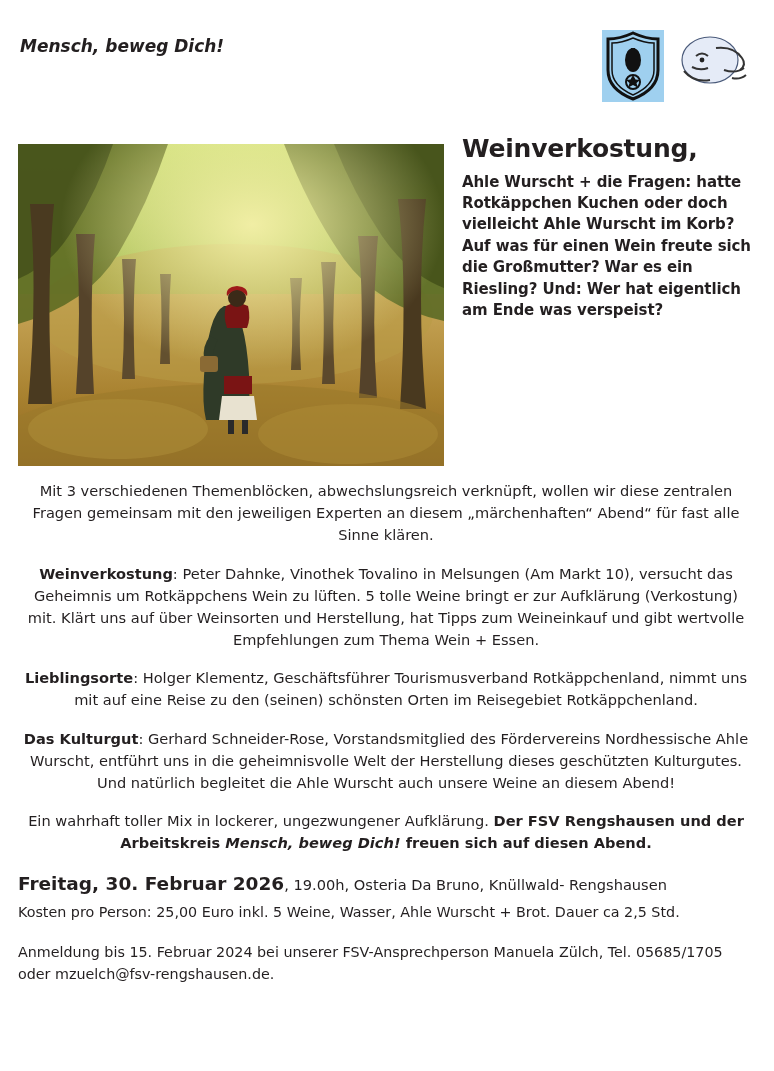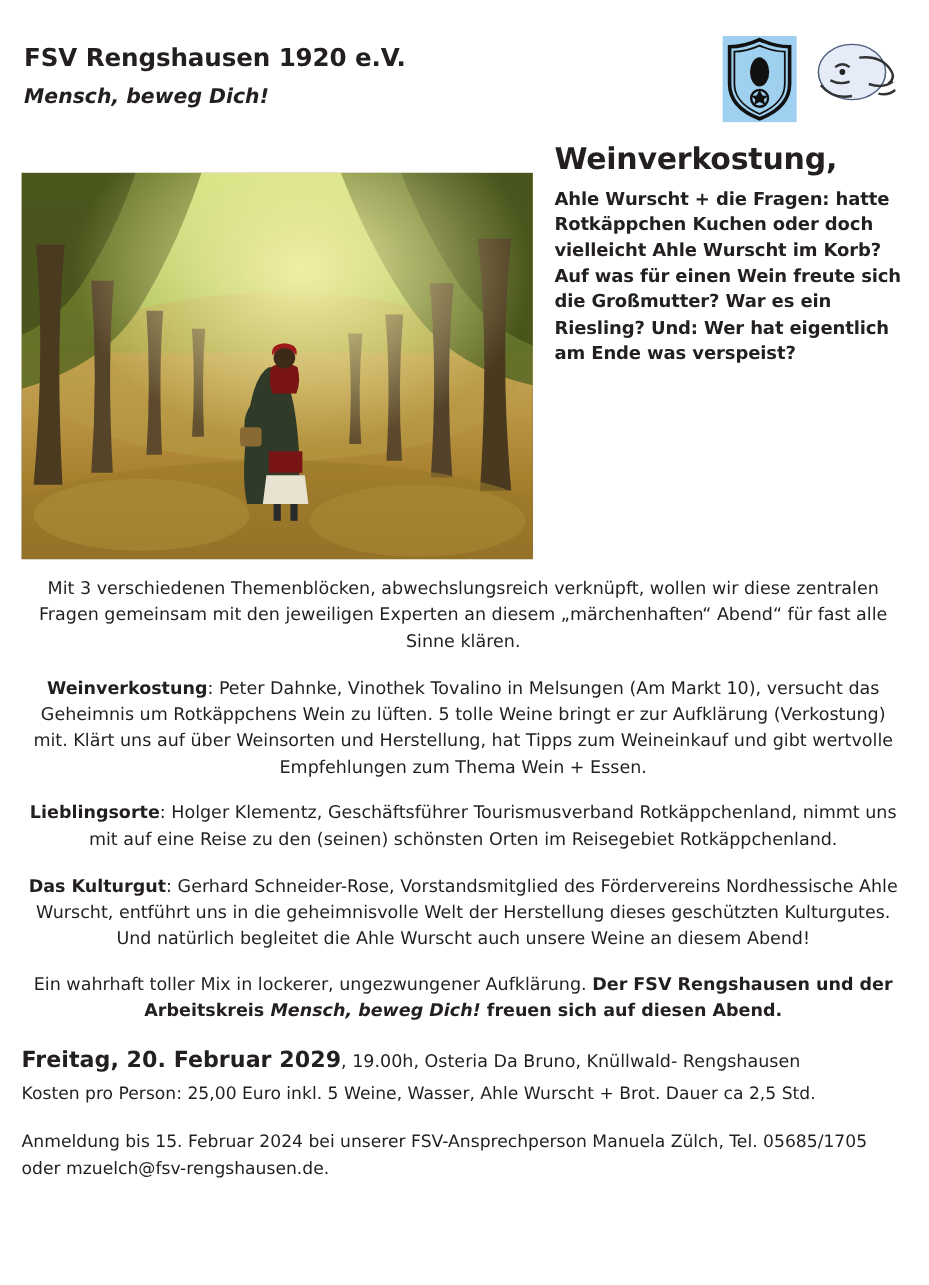--- a/index.html
+++ b/index.html
@@ -76,21 +76,21 @@
     overflow: hidden;
     border: 0;
     background: #6e5a2a;
   }
   .photo svg { display: block; }
 
   
   .headline-col {
     position: absolute;
     left: 462px;
-    top: 118px;
+    top: 134px;
     width: 296px;
   }
   .headline-main {
     font-size: 25px;
     font-weight: bold;
     line-height: 1.22;
     margin: 0 0 7px 0;
     letter-spacing: -0.2px;
   }
   .headline-sub {
@@ -141,21 +141,20 @@
     line-height: 1.55;
     margin: 0;
   }
 </style>
 </head>
 <body>
 
 <div class="page">
 
   <div class="header">
-    <div class="club-name">FSV Rengshausen 1920 e.V.</div>
     <div class="club-slogan">Mensch, beweg Dich!</div>
   </div>
 
   <div class="logos">
     <div class="crest">
       <svg width="62" height="72" viewBox="0 0 62 72">
         <rect x="0" y="0" width="62" height="72" fill="#9fd0ef"></rect>
         <path d="M31 3 C20 8, 10 9, 6 9 L6 40 C6 55, 18 64, 31 69 C44 64, 56 55, 56 40 L56 9 C52 9, 42 8, 31 3 Z" fill="none" stroke="#111111" stroke-width="3"></path>
         <path d="M31 8 C22 12, 13 13, 10 13 L10 40 C10 53, 20 60, 31 65 C42 60, 52 53, 52 40 L52 13 C49 13, 40 12, 31 8 Z" fill="none" stroke="#111111" stroke-width="1.5"></path>
         <ellipse cx="31" cy="30" rx="8" ry="12" fill="#111111"></ellipse>
@@ -247,20 +246,20 @@
     <p class="para">Mit 3 verschiedenen Themenblöcken, abwechslungsreich verknüpft, wollen wir diese zentralen Fragen gemeinsam mit den jeweiligen Experten an diesem „märchenhaften“ Abend“ für fast alle Sinne klären.</p>
 
     <p class="para"><span class="lead">Weinverkostung</span><span>: Peter Dahnke, Vinothek Tovalino in Melsungen (Am Markt 10), versucht das Geheimnis um Rotkäppchens Wein zu lüften. 5 tolle Weine bringt er zur Aufklärung (Verkostung) mit. Klärt uns auf über Weinsorten und Herstellung, hat Tipps zum Weineinkauf und gibt wertvolle Empfehlungen zum Thema Wein + Essen.</span></p>
 
     <p class="para"><span class="lead">Lieblingsorte</span><span>: Holger Klementz, Geschäftsführer Tourismusverband Rotkäppchenland, nimmt uns mit auf eine Reise zu den (seinen) schönsten Orten im Reisegebiet Rotkäppchenland.</span></p>
 
     <p class="para"><span class="lead">Das Kulturgut</span><span>: Gerhard Schneider-Rose, Vorstandsmitglied des Fördervereins Nordhessische Ahle Wurscht, entführt uns in die geheimnisvolle Welt der Herstellung dieses geschützten Kulturgutes. Und natürlich begleitet die Ahle Wurscht auch unsere Weine an diesem Abend!</span></p>
 
     <p class="para"><span>Ein wahrhaft toller Mix in lockerer, ungezwungener Aufklärung. </span><span class="lead">Der FSV Rengshausen und der Arbeitskreis </span><span class="ital">Mensch, beweg Dich!</span><span class="lead"> freuen sich auf diesen Abend.</span></p>
 
-    <p class="date-line"><span class="date-strong">Freitag, 20. Februar 2029</span><span>, 19.00h, Osteria Da Bruno, Knüllwald- Rengshausen</span></p>
+    <p class="date-line"><span class="date-strong">Freitag, 30. Februar 2026</span><span>, 19.00h, Osteria Da Bruno, Knüllwald- Rengshausen</span></p>
 
     <p class="cost-line">Kosten pro Person: 25,00 Euro inkl. 5 Weine, Wasser, Ahle Wurscht + Brot. Dauer ca 2,5 Std.</p>
 
     <p class="signup">Anmeldung bis 15. Februar 2024 bei unserer FSV-Ansprechperson Manuela Zülch, Tel. 05685/1705 oder mzuelch@fsv-rengshausen.de.</p>
   </div>
 
 </div>
 
 </body></html>

